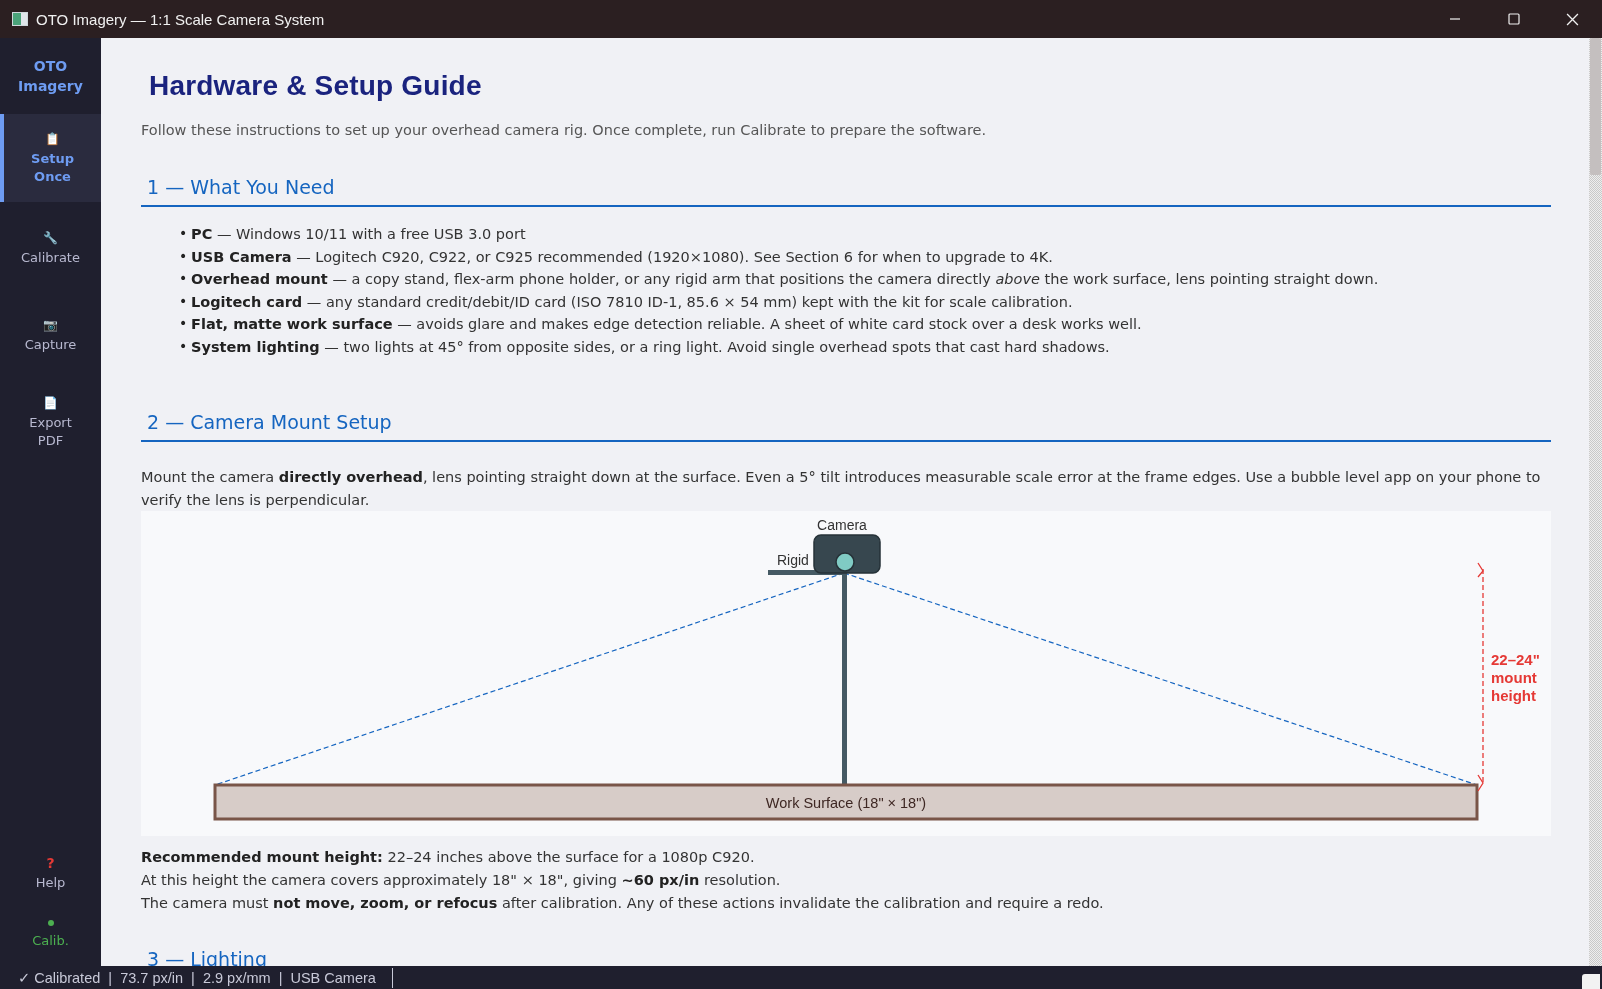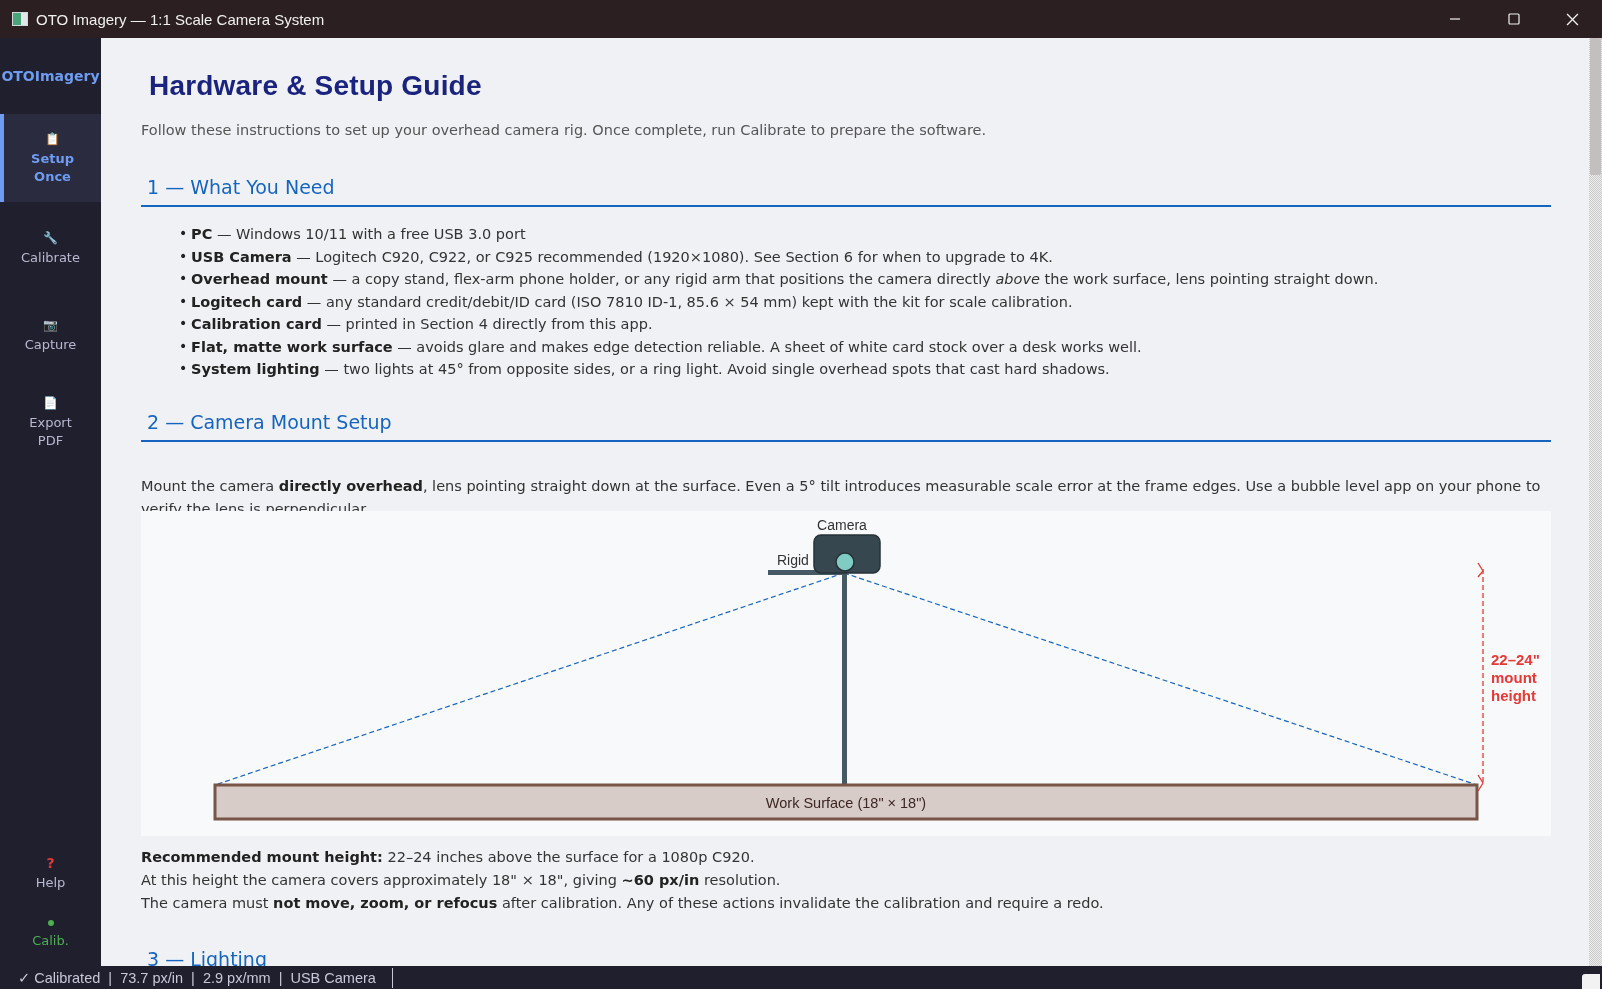--- a/index.html
+++ b/index.html
@@ -7,21 +7,21 @@
   body { font-family: "DejaVu Sans", "Liberation Sans", sans-serif; position: relative; }
 
   .titlebar { position: absolute; left: 0; top: 0; width: 1602px; height: 38px; background: #2b1f21; display: flex; align-items: center; color: #f2f2f2; }
   .titlebar .app-icon { width: 16px; height: 14px; margin-left: 12px; margin-right: 8px; border: 1px solid #cfd8dc; background: linear-gradient(90deg, #4aa37a 0 55%, #e0e6ea 55% 100%); }
   .titlebar .title { font-family: "Liberation Sans", sans-serif; font-size: 15px; color: #f0f0f0; }
   .win-controls { position: absolute; right: 0; top: 0; height: 38px; display: flex; }
   .win-btn { width: 59px; height: 38px; display: flex; align-items: center; justify-content: center; color: #f0f0f0; font-size: 16px; cursor: pointer; }
   .win-btn svg { display: block; }
 
   .sidebar { position: absolute; left: 0; top: 38px; width: 101px; height: 928px; background: #1f1f2e; }
-  .brand { height: 76px; display: flex; flex-direction: row; align-items: center; justify-content: center; color: #6e9cf2; font-weight: bold; font-size: 14px; line-height: 20px; text-align: center; }
+  .brand { height: 76px; display: flex; flex-direction: column; align-items: center; justify-content: center; color: #6e9cf2; font-weight: bold; font-size: 14px; line-height: 20px; text-align: center; }
   .nav-item { display: flex; flex-direction: column; align-items: center; justify-content: center; color: #b8b9d0; font-size: 13px; line-height: 18px; text-align: center; cursor: pointer; position: absolute; left: 0; width: 101px; }
   .nav-item .ico { font-size: 12px; margin-bottom: 3px; height: 16px; line-height: 16px; }
   .nav-item.active { background: #2a2b3e; color: #6e9cf2; font-weight: bold; border-left: 4px solid #6e9cf2; }
   .nav-item.help .ico { color: #e53935; font-weight: bold; font-size: 14px; }
   .nav-item.calib { color: #4caf50; }
   .nav-item.calib .dot { width: 6px; height: 6px; border-radius: 50%; background: #4caf50; margin-bottom: 6px; }
 
   .main { position: absolute; left: 101px; top: 38px; width: 1488px; height: 928px; background: #f0f1f5; overflow: hidden; }
   .scrollbar { position: absolute; right: 0; top: 38px; width: 13px; height: 928px; background: repeating-conic-gradient(#c9c9c9 0 25%, #eeeeee 0 50%) 0 0 / 2px 2px; }
   .scroll-thumb { position: absolute; left: 1px; top: 0; width: 11px; height: 137px; background: #c4bfbf; border-radius: 2px; }
@@ -114,28 +114,27 @@
     <h1 class="page-title">Hardware &amp; Setup Guide</h1>
     <div class="intro">Follow these instructions to set up your overhead camera rig. Once complete, run Calibrate to prepare the software.</div>
 
     <div class="section-h" style="top:138px;">1 — What You Need</div>
 
     <ul class="bullets">
       <li><b>PC</b><span> — Windows 10/11 with a free USB 3.0 port</span></li>
       <li><b>USB Camera</b><span> — Logitech C920, C922, or C925 recommended (1920×1080). See Section 6 for when to upgrade to 4K.</span></li>
       <li><b>Overhead mount</b><span> — a copy stand, flex-arm phone holder, or any rigid arm that positions the camera directly </span><i>above</i><span> the work surface, lens pointing straight down.</span></li>
       <li><b>Logitech card</b><span> — any standard credit/debit/ID card (ISO 7810 ID-1, 85.6 × 54 mm) kept with the kit for scale calibration.</span></li>
-      <li><b>Calibration card</b><span> — printed in Section 4 directly from this app.</span></li>
       <li><b>Flat, matte work surface</b><span> — avoids glare and makes edge detection reliable. A sheet of white card stock over a desk works well.</span></li>
       <li><b>System lighting</b><span> — two lights at 45° from opposite sides, or a ring light. Avoid single overhead spots that cast hard shadows.</span></li>
     </ul>
 
     <div class="section-h" style="top:373px;">2 — Camera Mount Setup</div>
 
-    <div class="para" style="top:437px;">
+    <div class="para" style="top:428px;">
       <span>Mount the camera </span><b>directly overhead</b><span>, lens pointing straight down at the surface. Even a 5° tilt introduces measurable scale error at the frame edges. Use a bubble level app on your phone to verify the lens is perpendicular.</span>
     </div>
 
     <div class="diagram">
       <svg width="1410" height="325" viewBox="0 0 1410 325" font-family="Liberation Sans, sans-serif">
 
         <line x1="703" y1="62" x2="74" y2="274" stroke="#1565c0" stroke-width="1.2" stroke-dasharray="5,3"></line>
         <line x1="703" y1="62" x2="1336" y2="274" stroke="#1565c0" stroke-width="1.2" stroke-dasharray="5,3"></line>
 
         <rect x="627" y="59" width="78" height="5" fill="#455a64"></rect>

